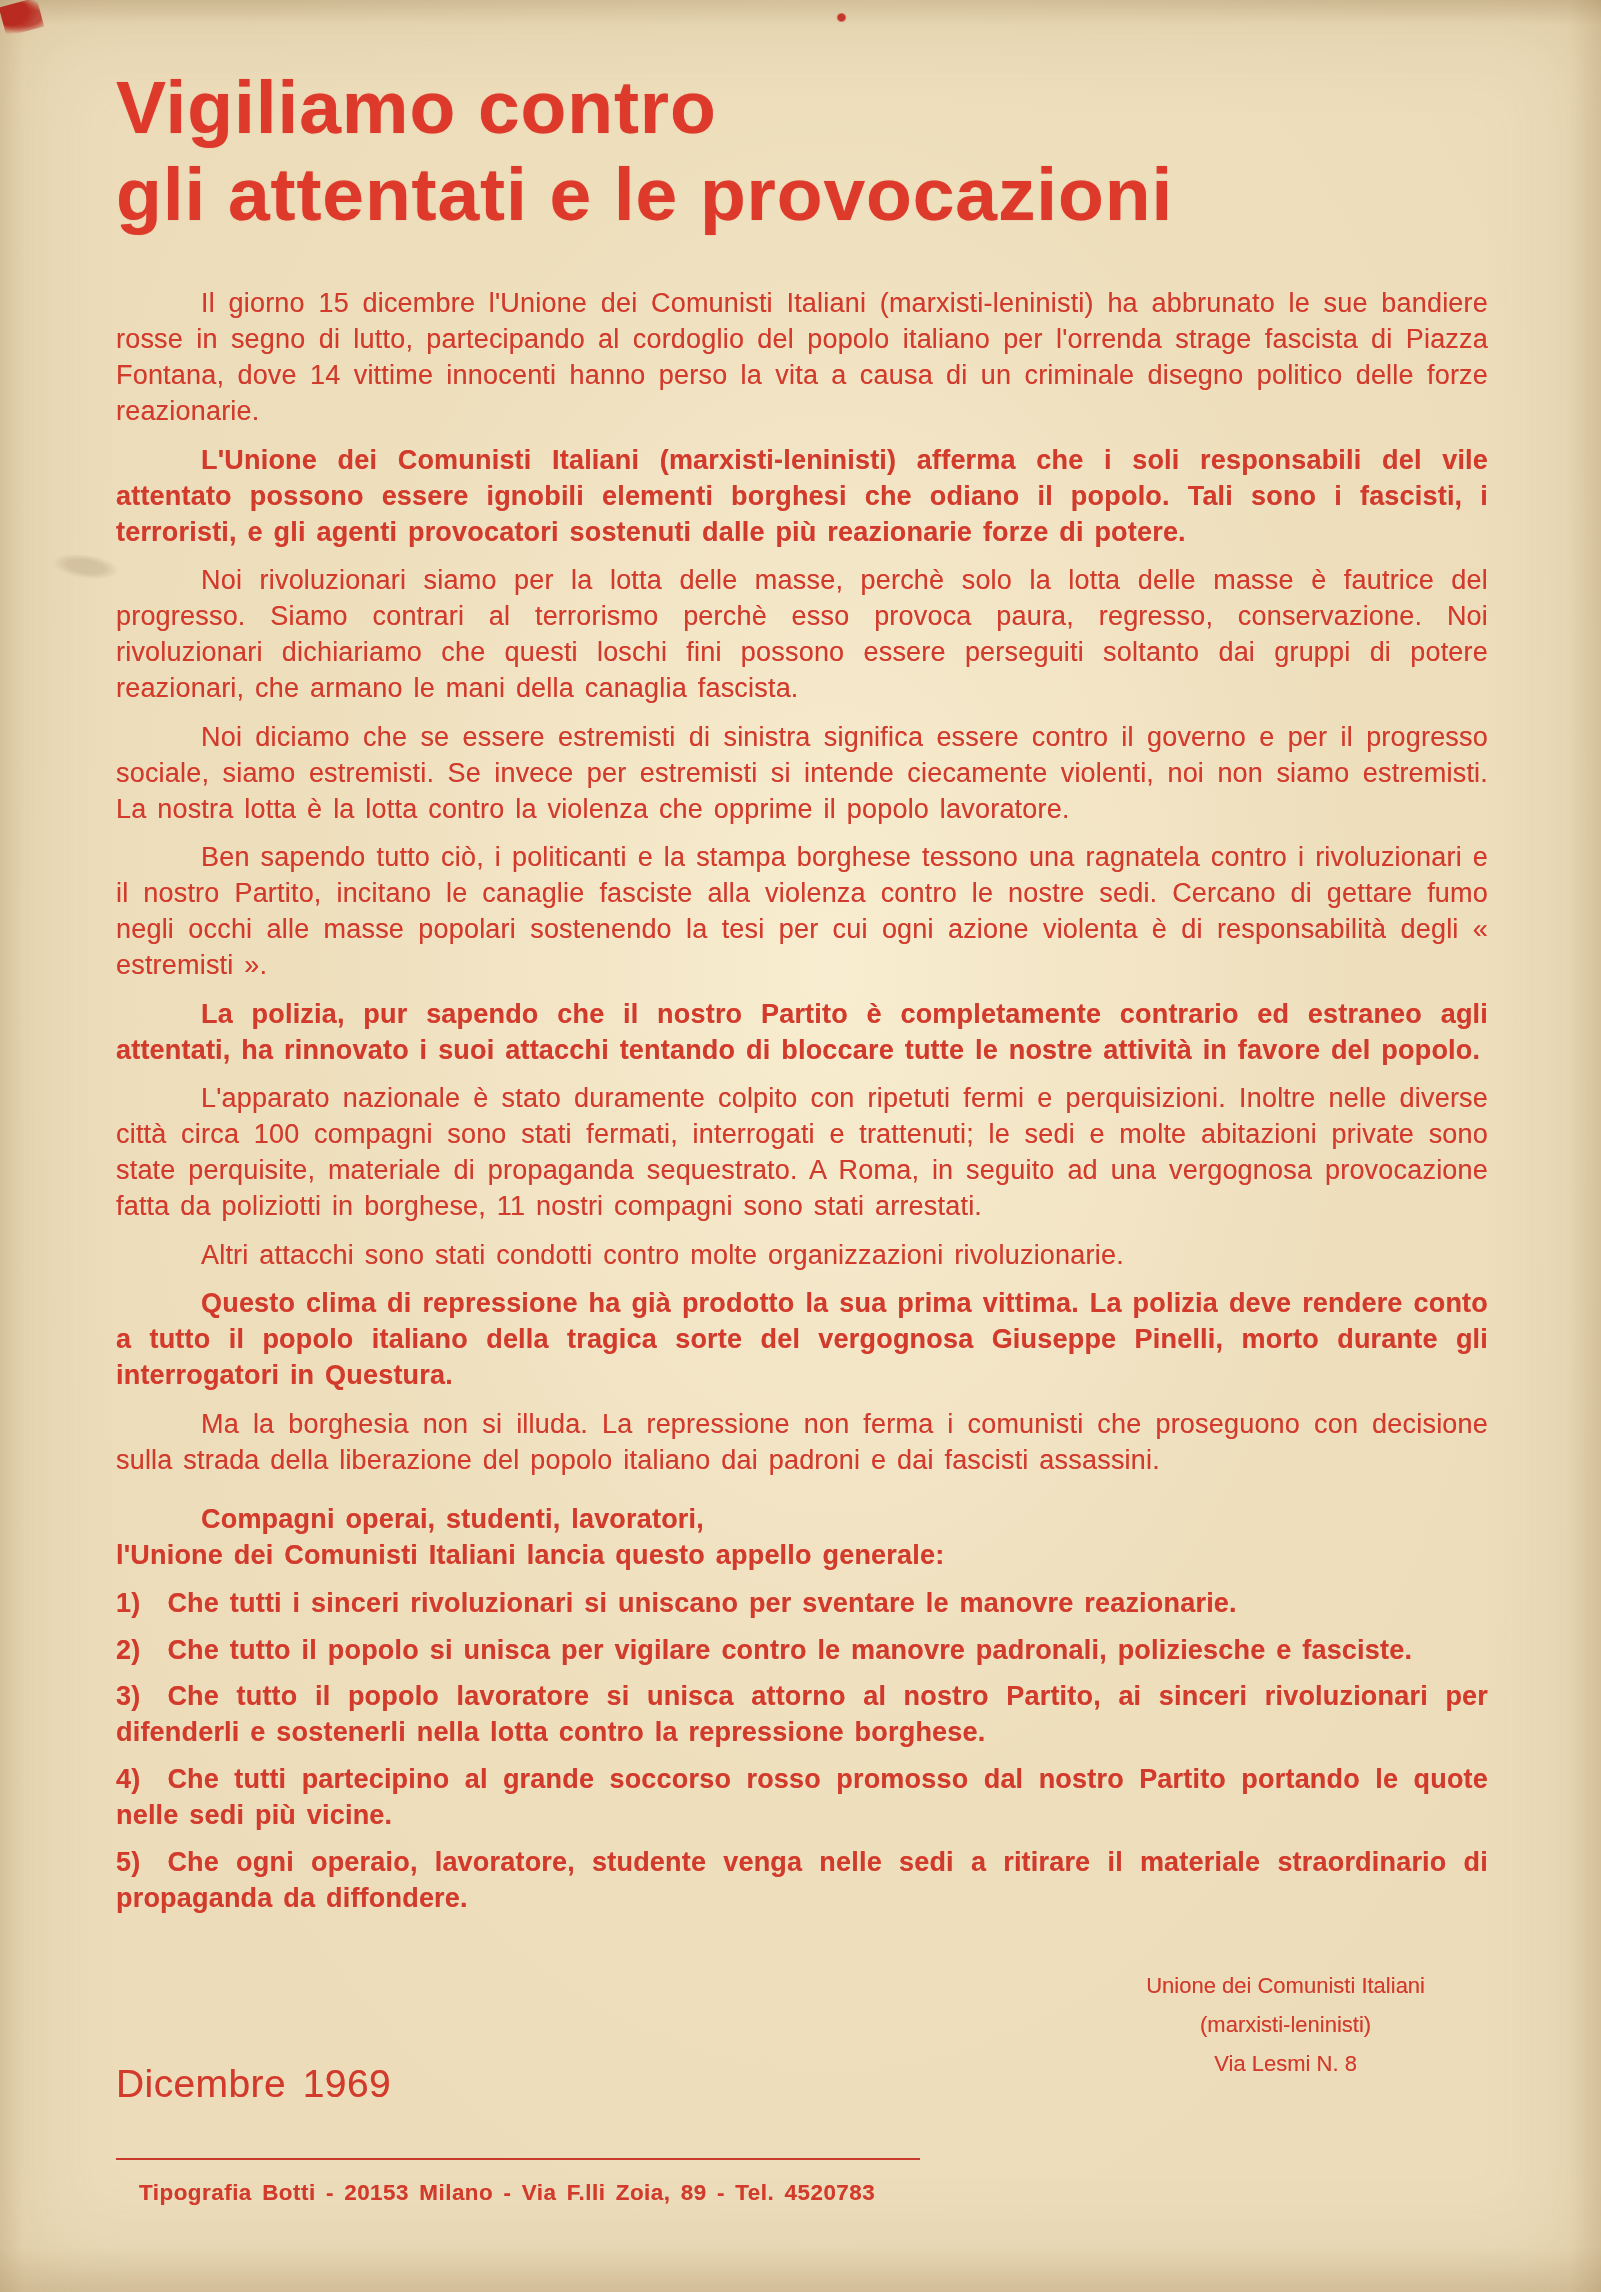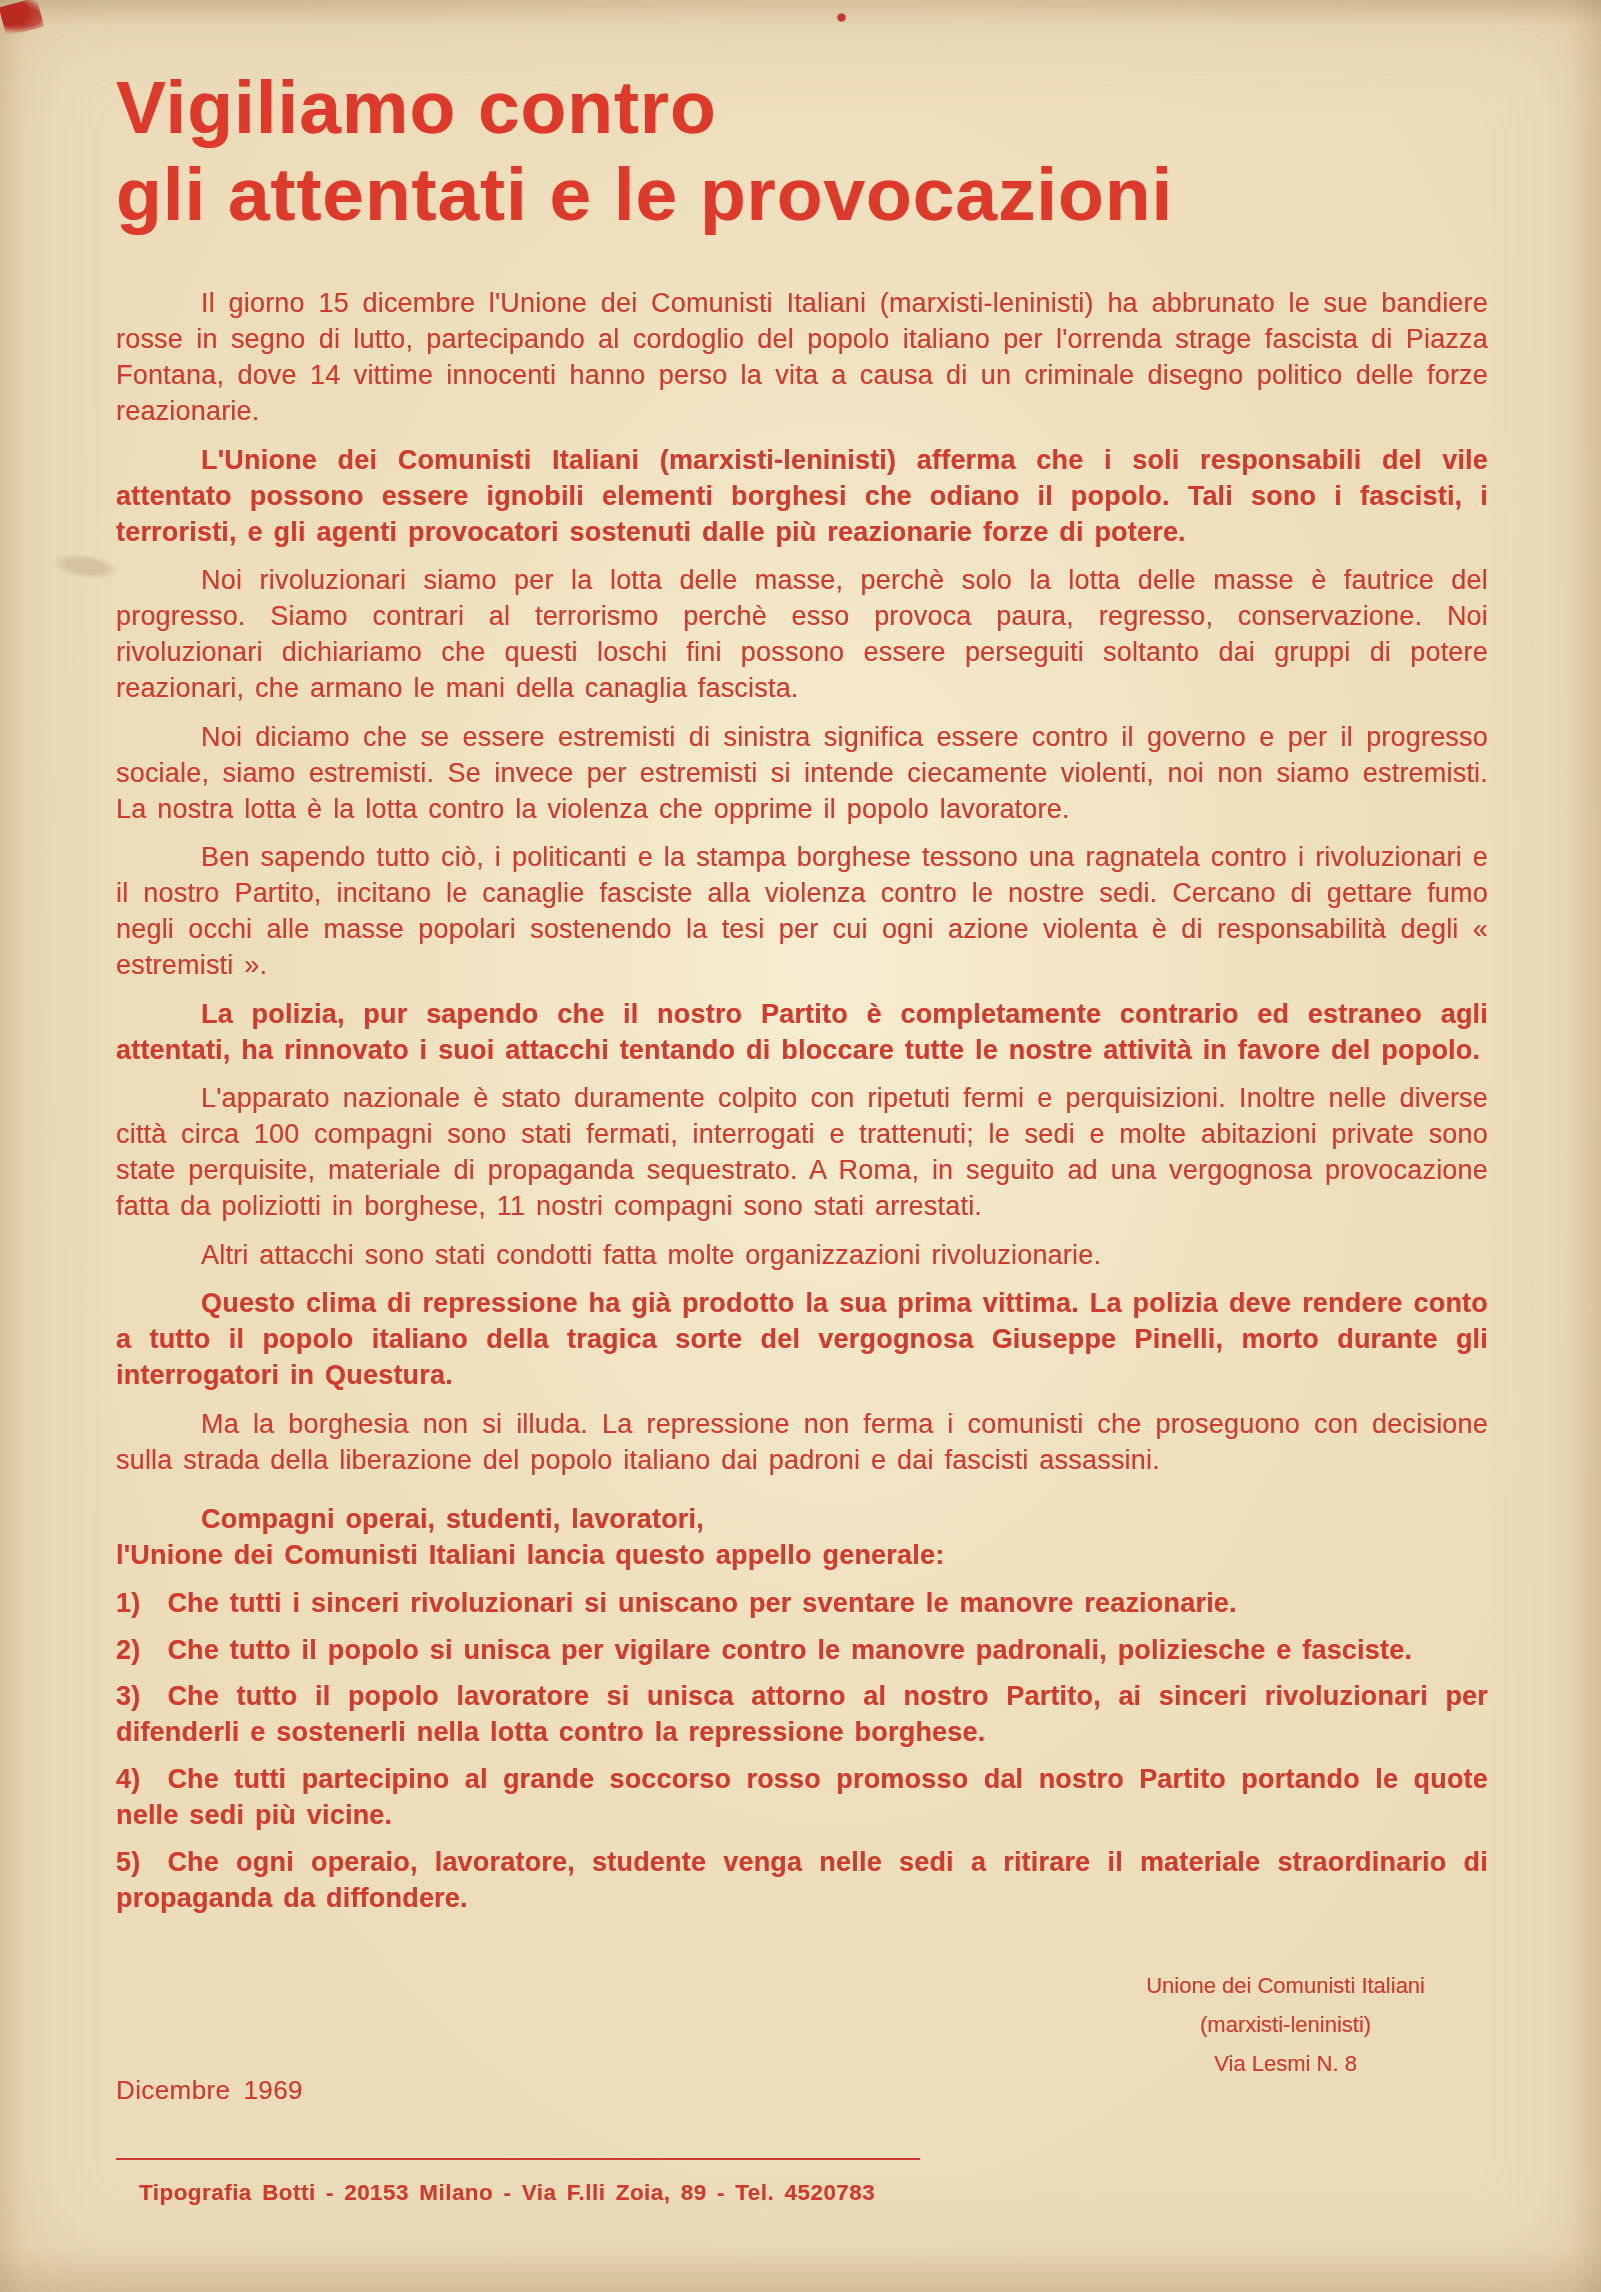--- a/index.html
+++ b/index.html
@@ -48,21 +48,21 @@
   .appeal{font-weight:bold;margin-top:23px;}
   .appeal .l1{display:block;text-indent:85px;}
   .appeal .l2{display:block;}
   .num-item{font-weight:bold;margin-bottom:10.7px;}
   .num-item .num{margin-right:27px;}
   .sig-row{
     display:flex;justify-content:space-between;align-items:flex-end;
     margin-top:50px;
   }
   .date{
-    font-size:26px;letter-spacing:0.4px;word-spacing:5.4px;
+    font-size:39px;letter-spacing:0.4px;word-spacing:5.4px;
     padding-bottom:3.6px;
     text-shadow:0 0 0.5px rgba(210,59,44,.5);
   }
   .signature{
     text-align:center;
     font-size:22px;line-height:39px;
     margin-right:63px;
     margin-bottom:27px;
     text-shadow:0 0 0.5px rgba(210,59,44,.5);
   }
@@ -111,21 +111,21 @@
       <span>gli attentati e le provocazioni</span>
     </h1>
 
     <p class="body">Il giorno 15 dicembre l'Unione dei Comunisti  Italiani (marxisti-leninisti) ha abbrunato le sue bandiere rosse in segno di lutto, partecipando al cordoglio del popolo italiano per l'orrenda strage fascista di Piazza Fontana, dove 14 vittime innocenti hanno perso la vita a causa di un criminale disegno politico delle forze reazionarie.</p>
     <p class="body bold gap-lg">L'Unione dei Comunisti Italiani (marxisti-leninisti) afferma che i soli responsabili del vile attentato possono essere ignobili elementi borghesi che odiano il popolo. Tali sono i fascisti, i terroristi, e gli agenti provocatori sostenuti dalle più reazionarie forze di potere.</p>
     <p class="body">Noi rivoluzionari siamo per la lotta delle masse, perchè solo la lotta delle masse è fautrice del progresso. Siamo contrari al terrorismo perchè esso provoca paura, regresso, conservazione.  Noi rivoluzionari dichiariamo che questi loschi fini possono essere perseguiti soltanto dai gruppi di potere reazionari, che armano le mani della canaglia fascista.</p>
     <p class="body">Noi diciamo che se essere estremisti di sinistra significa essere contro il governo e per il progresso sociale, siamo estremisti. Se invece per estremisti si intende ciecamente violenti, noi non siamo estremisti. La nostra lotta è la lotta contro la violenza che opprime il popolo lavoratore.</p>
     <p class="body gap-lg">Ben sapendo tutto ciò, i politicanti e la stampa borghese tessono una ragnatela contro i rivoluzionari e il nostro Partito, incitano le canaglie fasciste alla violenza contro le nostre sedi. Cercano di gettare fumo negli occhi alle masse popolari sostenendo la tesi per cui ogni azione violenta è di responsabilità degli « estremisti ».</p>
     <p class="body bold gap-lg">La polizia, pur sapendo che il nostro Partito è completamente contrario ed estraneo agli attentati, ha rinnovato i suoi  attacchi tentando  di bloccare tutte le nostre attività in favore del popolo.</p>
     <p class="body gap-lg">L'apparato nazionale è stato duramente colpito con ripetuti fermi e perquisizioni. Inoltre nelle diverse città circa 100 compagni sono stati fermati, interrogati e trattenuti; le sedi e molte abitazioni private sono state perquisite, materiale di propaganda sequestrato.  A Roma, in seguito ad una vergognosa provocazione fatta da poliziotti in borghese, 11 nostri compagni sono stati arrestati.</p>
-    <p class="body">Altri attacchi sono stati condotti fatta molte organizzazioni rivoluzionarie.</p>
+    <p class="body">Altri attacchi sono stati condotti contro molte organizzazioni rivoluzionarie.</p>
     <p class="body bold gap-lg">Questo clima di repressione ha già prodotto  la sua prima vittima.  La polizia deve rendere conto a tutto il popolo italiano della tragica sorte del vergognosa Giuseppe Pinelli, morto durante gli interrogatori in Questura.</p>
     <p class="body gap-lg">Ma la borghesia non si illuda. La repressione  non ferma i comunisti che proseguono con decisione sulla strada della liberazione  del popolo italiano dai padroni e dai fascisti assassini.</p>
 
     <div class="appeal">
       <span class="l1">Compagni operai, studenti, lavoratori,</span>
       <span class="l2">l'Unione dei Comunisti Italiani lancia questo appello generale:</span>
     </div>
 
     <p class="num-item">
       <span class="num">1)</span><span>Che tutti i sinceri rivoluzionari si uniscano per sventare le manovre reazionarie.</span>

